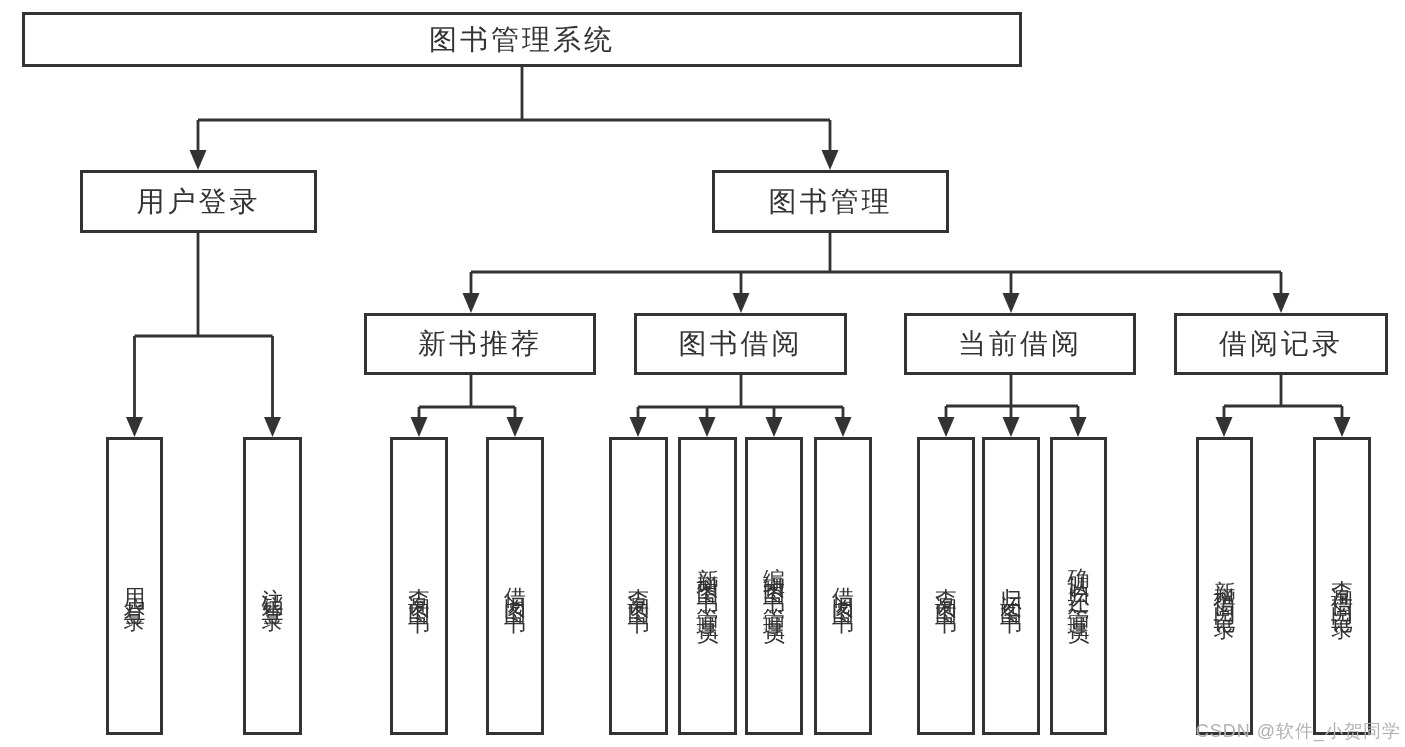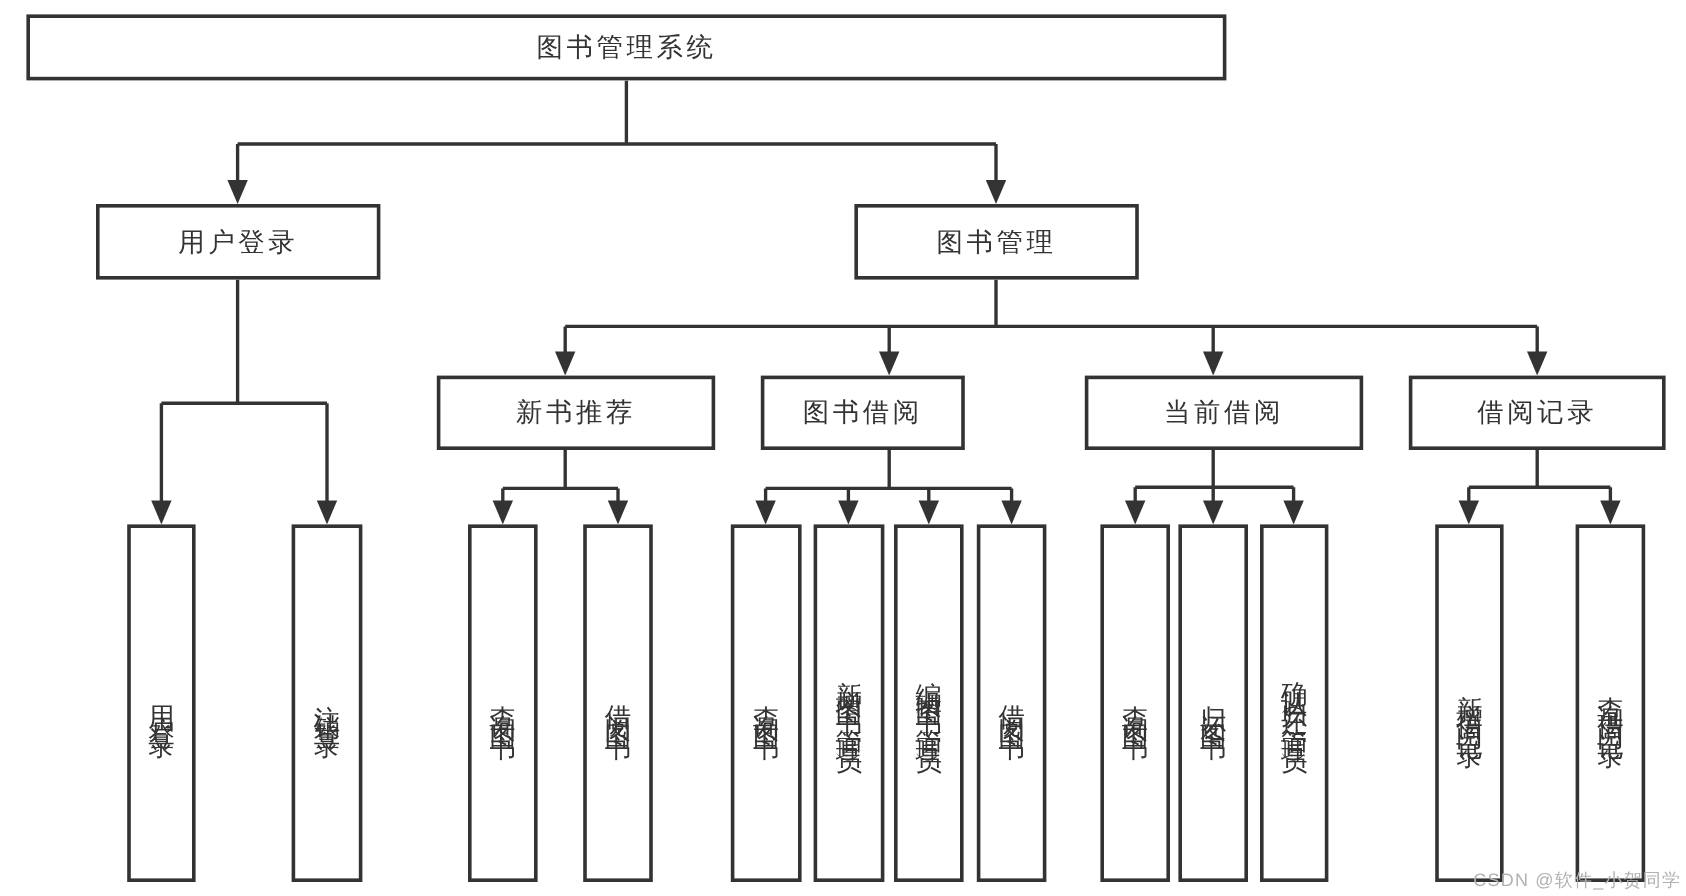--- a/index.html
+++ b/index.html
@@ -4,31 +4,31 @@
 <style>
   html,body{margin:0;padding:0;background:#ffffff;}
   .canvas{
     position:relative;width:1405px;height:747px;background:#ffffff;overflow:hidden;
     font-family:"Liberation Sans","DejaVu Sans",sans-serif;color:#333333;
   }
   .connectors{position:absolute;left:0;top:0;width:1405px;height:747px;z-index:1;}
   .node{
     position:absolute;box-sizing:border-box;background:#ffffff;border:3px solid #333333;
     display:flex;align-items:center;justify-content:center;
-    font-size:22px;color:#333333;z-index:2;line-height:1;
+    font-size:28px;color:#333333;z-index:2;line-height:1;
   }
   .node.h{letter-spacing:3px;white-space:nowrap;}
   .node.v{
     top:437px;height:298px;
     writing-mode:vertical-rl;text-orientation:mixed;
     letter-spacing:8px;font-size:22px;
   }
   .watermark{
     position:absolute;right:4px;bottom:4px;z-index:3;
-    font-size:15px;letter-spacing:1px;color:#b2b2b2;white-space:nowrap;
+    font-size:18px;letter-spacing:1px;color:#b2b2b2;white-space:nowrap;
   }
 </style>
 </head>
 <body>
 
 <div class="canvas">
 
   <svg class="connectors" viewBox="0 0 1405 747" xmlns="http://www.w3.org/2000/svg">
     <path fill="none" stroke="#333333" stroke-width="2.8" d="
       M522 67 L522 120 M198 120 L830 120 M198 120 L198 154 M830 120 L830 154
@@ -60,21 +60,21 @@
       <polygon points="1333.5,417 1350.5,417 1342,437"></polygon>
     </g>
   </svg>
 
   <div class="node h" style="left:22px;top:12px;width:1000px;height:55px">图书管理系统</div>
 
   <div class="node h" style="left:80px;top:170px;width:237px;height:63px">用户登录</div>
   <div class="node h" style="left:712px;top:170px;width:237px;height:63px">图书管理</div>
 
   <div class="node h" style="left:364px;top:313px;width:232px;height:62px">新书推荐</div>
-  <div class="node h" style="left:634px;top:313px;width:170px;height:62px">图书借阅</div>
+  <div class="node h" style="left:634px;top:313px;width:213px;height:62px">图书借阅</div>
   <div class="node h" style="left:904px;top:313px;width:232px;height:62px">当前借阅</div>
   <div class="node h" style="left:1174px;top:313px;width:214px;height:62px">借阅记录</div>
 
   <div class="node v" style="left:106px;width:57px">用户登录</div>
   <div class="node v" style="left:243px;width:59px">注销登录</div>
 
   <div class="node v" style="left:390px;width:58px">查询图书</div>
   <div class="node v" style="left:486px;width:58px">借阅图书</div>
 
   <div class="node v" style="left:609px;width:59px">查询图书</div>

